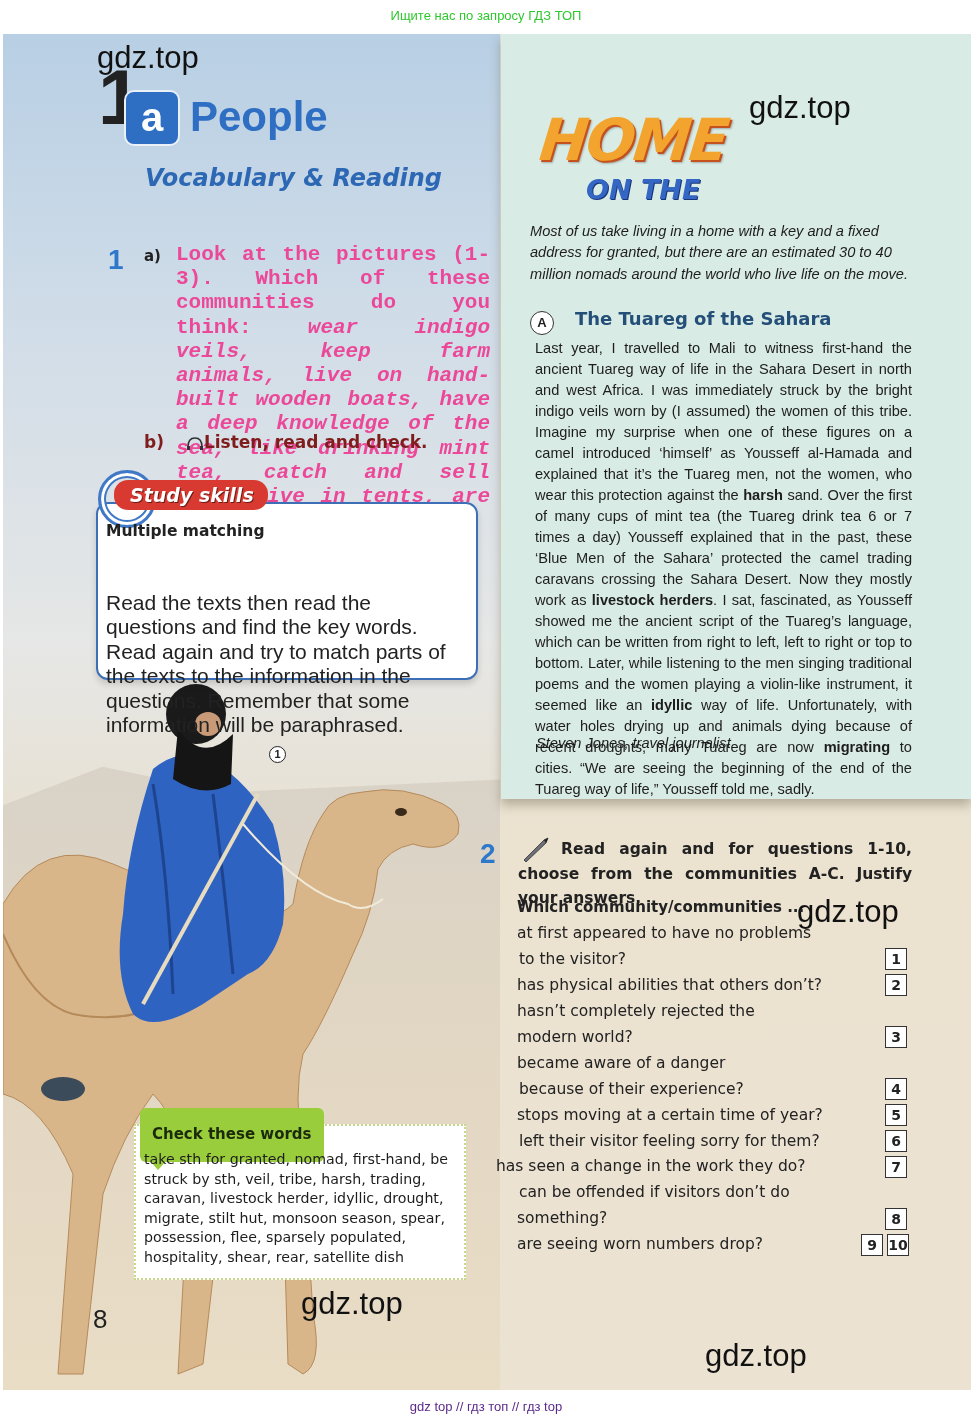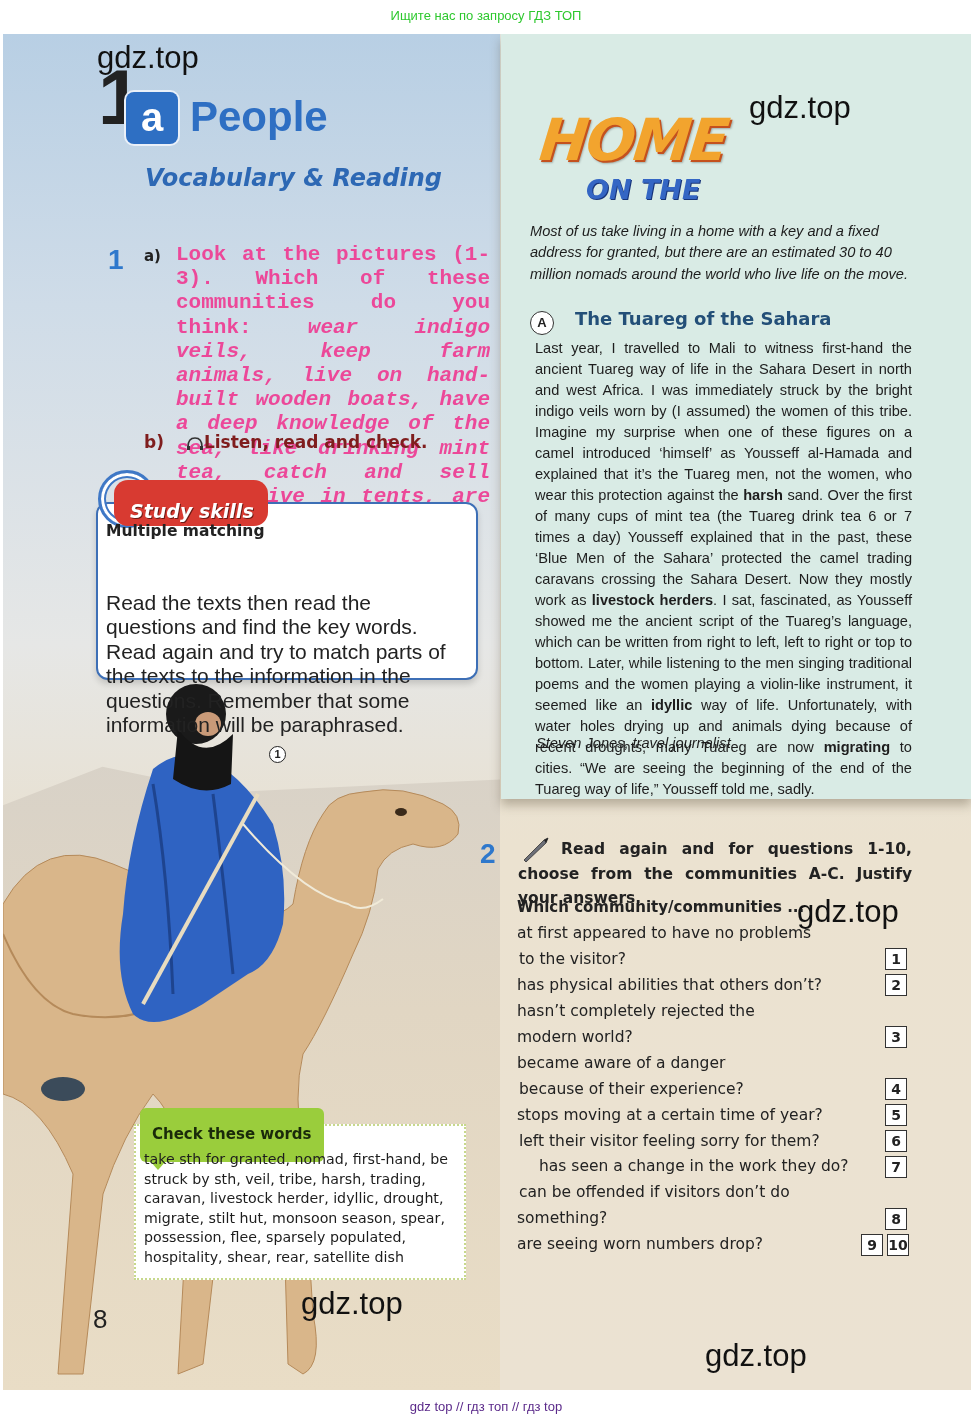--- a/index.html
+++ b/index.html
@@ -20,21 +20,21 @@
   .section-title{position:absolute;left:145px;top:164px;font-family:"DejaVu Sans",sans-serif;font-weight:bold;font-style:italic;font-size:24px;color:#2d68b4;}
   .ex-num{position:absolute;font-family:"Liberation Sans",sans-serif;font-weight:bold;font-size:28px;color:#2e78cc;line-height:1;}
   .ex1-a-label{position:absolute;left:144px;top:211px;font-family:"DejaVu Sans",sans-serif;font-weight:bold;font-size:15px;color:#222;}
   .ex1-a-text{position:absolute;left:176px;top:209px;width:314px;font-family:Liberation Mono, monospace;font-weight:bold;font-size:21px;line-height:24.2px;color:#ec4899;text-align:justify;}
   .ex1-a-text i{font-style:italic;}
   .ex1-b{position:absolute;left:144px;top:396px;font-family:"DejaVu Sans",sans-serif;font-weight:bold;font-size:17px;color:#7f1d1d;}
   .ex1-b .lbl{display:inline-block;width:36px;}
   .headphones{display:inline-block;width:18px;height:15px;vertical-align:-3px;}
   .study-box{position:absolute;left:96px;top:468px;width:378px;height:174px;border:2px solid #3d6fb6;border-radius:12px;background:#fff;box-shadow:0 4px 6px rgba(0,0,0,.15);}
   .study-ring{position:absolute;left:98px;top:436px;width:52px;height:52px;border-radius:50%;border:3px solid #3f78c6;box-shadow:inset 0 0 0 3px #fff,inset 0 0 0 5px #3f78c6;}
-  .study-tag{position:absolute;left:114px;top:446px;height:30px;padding:16px 14px 0 16px;background:#d83a31;border-radius:14px 14px 14px 14px;color:#fff;font-family:"DejaVu Sans",sans-serif;font-weight:bold;font-style:italic;font-size:19px;line-height:30px;text-shadow:1px 1px 0 #6a1a14;}
+  .study-tag{position:absolute;left:114px;top:446px;height:30px;padding:0 14px 0 16px;background:#d83a31;border-radius:14px 14px 14px 14px;color:#fff;font-family:"DejaVu Sans",sans-serif;font-weight:bold;font-style:italic;font-size:19px;line-height:30px;text-shadow:1px 1px 0 #6a1a14;}
   .study-heading{position:absolute;left:106px;top:488px;font-family:"DejaVu Sans",sans-serif;font-weight:bold;font-size:15.5px;color:#222;}
   .study-body{position:absolute;left:106px;top:511px;width:360px;font-family:Liberation Sans, sans-serif;font-size:21px;line-height:24.4px;color:#222;margin-top:46px;}
   .person{position:absolute;}
   .pic-marker{position:absolute;width:15px;height:15px;border-radius:50%;border:1.5px solid #222;background:#fff;font-family:"Liberation Sans",sans-serif;font-weight:bold;font-size:11px;text-align:center;line-height:15px;color:#222;}
   .check-box{position:absolute;left:134px;top:1090px;width:328px;height:152px;background:#fff;border:2px dotted #c7d88c;}
   .check-tag{position:absolute;left:140px;top:1074px;padding:12px 12px;height:30px;background:#9acd3c;border-radius:6px;font-family:"DejaVu Sans",sans-serif;font-weight:bold;font-size:15px;line-height:28px;color:#1a2a0a;}
   .check-tag:after{content:"";position:absolute;left:10px;bottom:-8px;border-left:8px solid transparent;border-right:8px solid transparent;border-top:9px solid #9acd3c;}
   .check-body{position:absolute;left:144px;top:1116px;width:316px;font-family:"DejaVu Sans",sans-serif;font-size:14.2px;line-height:19.6px;color:#1d1d1d;}
   .page-number{position:absolute;left:93px;top:1270px;font-family:"Liberation Sans",sans-serif;font-size:26px;color:#222;}
   
@@ -149,21 +149,21 @@
 <div id="questions">
     <div class="q" style="top: 924px; left: 517px;">at first appeared to have no problems</div>
     <div class="q" style="top: 950px; left: 519px;">to the visitor?</div>
     <div class="q" style="top: 976px; left: 517px; text-align: center;">has physical abilities that others don’t?</div>
     <div class="q" style="top: 1002px; left: 517px;">hasn’t completely rejected the</div>
     <div class="q" style="top: 1028px; left: 517px;">modern world?</div>
     <div class="q" style="top: 1054px; left: 517px;">became aware of a danger</div>
     <div class="q" style="top: 1080px; left: 519px;">because of their experience?</div>
     <div class="q" style="top: 1106px; left: 517px;">stops moving at a certain time of year?</div>
     <div class="q" style="top: 1132px; left: 519px;">left their visitor feeling sorry for them?</div>
-    <div class="q" style="top: 1157px; left: 539px;">has seen a change in the work they do?</div>
+    <div class="q" style="top: 1157px; left: 496px;">has seen a change in the work they do?</div>
     <div class="q" style="top: 1183px; left: 519px;">can be offended if visitors don’t do</div>
     <div class="q" style="top: 1209px; left: 517px;">something?</div>
     <div class="q" style="top: 1235px; left: 517px;">are seeing worn numbers drop?</div>
   </div>
 <div id="answers">
     <div class="ans" style="left: 885px; top: 948px;">1</div>
     <div class="ans" style="left: 885px; top: 974px;">2</div>
     <div class="ans" style="left: 885px; top: 1026px;">3</div>
     <div class="ans" style="left: 885px; top: 1078px;">4</div>
     <div class="ans" style="left: 885px; top: 1104px;">5</div>

